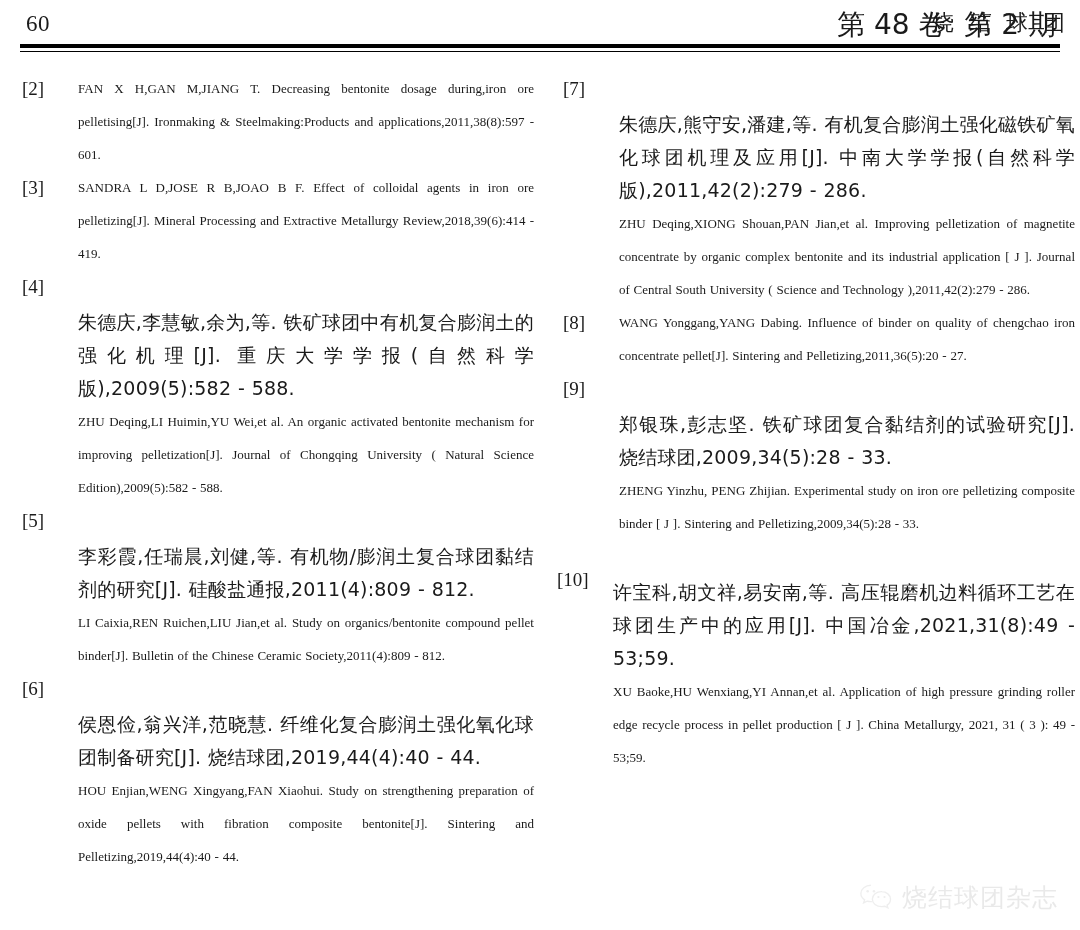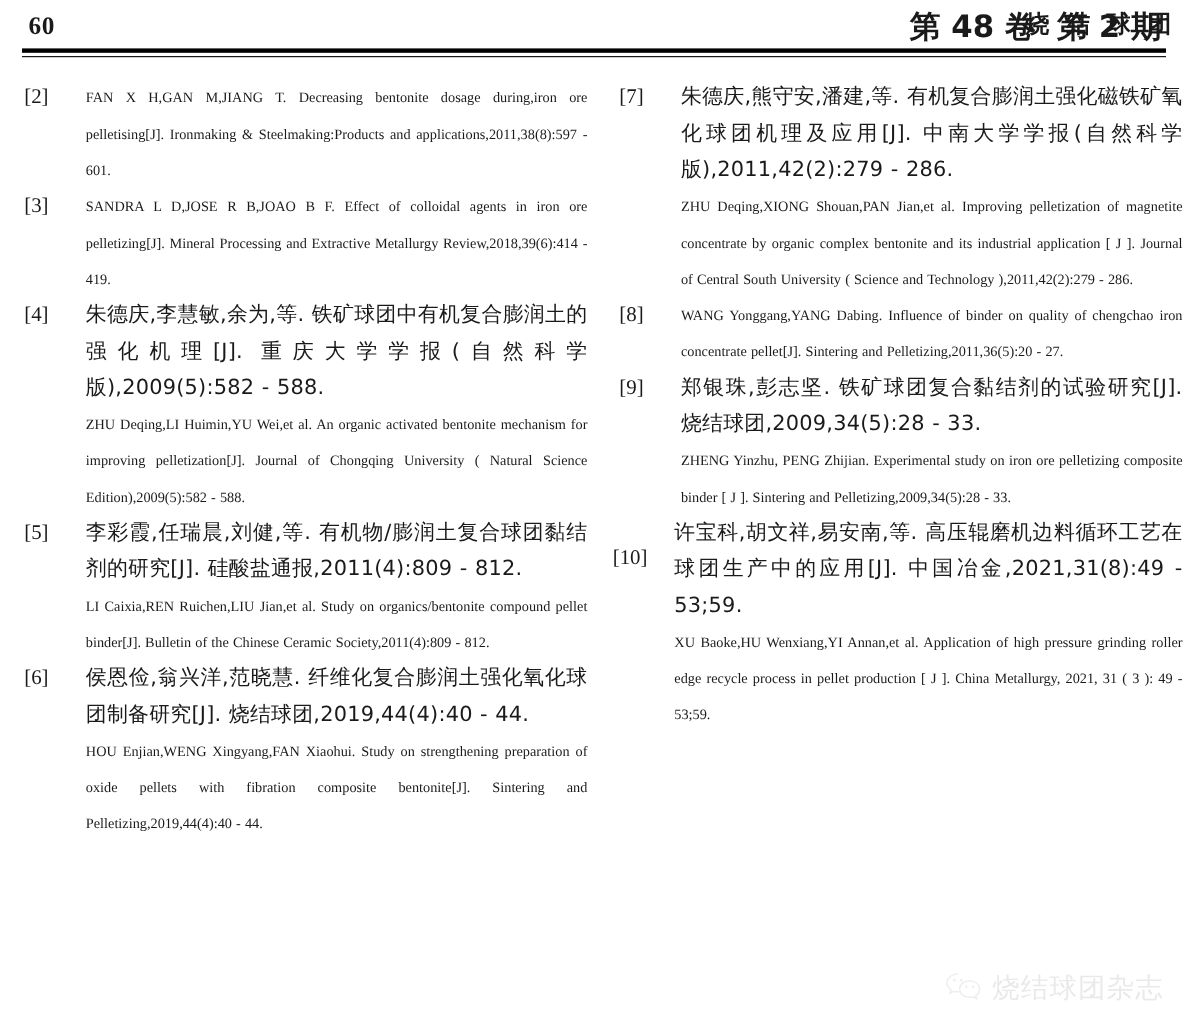--- a/index.html
+++ b/index.html
@@ -15,21 +15,20 @@
     color: #1a1a1a;
     overflow: hidden;
   }
 
   
   .page-header {
     position: absolute;
     top: 0; left: 0;
     width: 1080px;
     height: 52px;
-    font-weight: bold;
   }
   .page-folio {
     position: absolute;
     left: 26px;
     top: 12px;
     font-size: 23px;
     letter-spacing: 0.5px;
     line-height: 1;
   }
   .journal-title {
@@ -119,20 +118,21 @@
     text-align-last: left;
     text-justify: inter-word;
     word-spacing: 0.5px;
     margin: 0;
     hyphens: none;
   }
   .ref-para.zh {
     font-family: "DejaVu Sans", "Liberation Sans", sans-serif;
     font-size: 19px;
     letter-spacing: 0.2px;
+    margin-top: 36px;
   }
   .ref-para.en {
     font-family: "Liberation Serif", "DejaVu Serif", serif;
     font-size: 13px;
   }
 
   
   .watermark {
     position: absolute;
     right: 22px;

